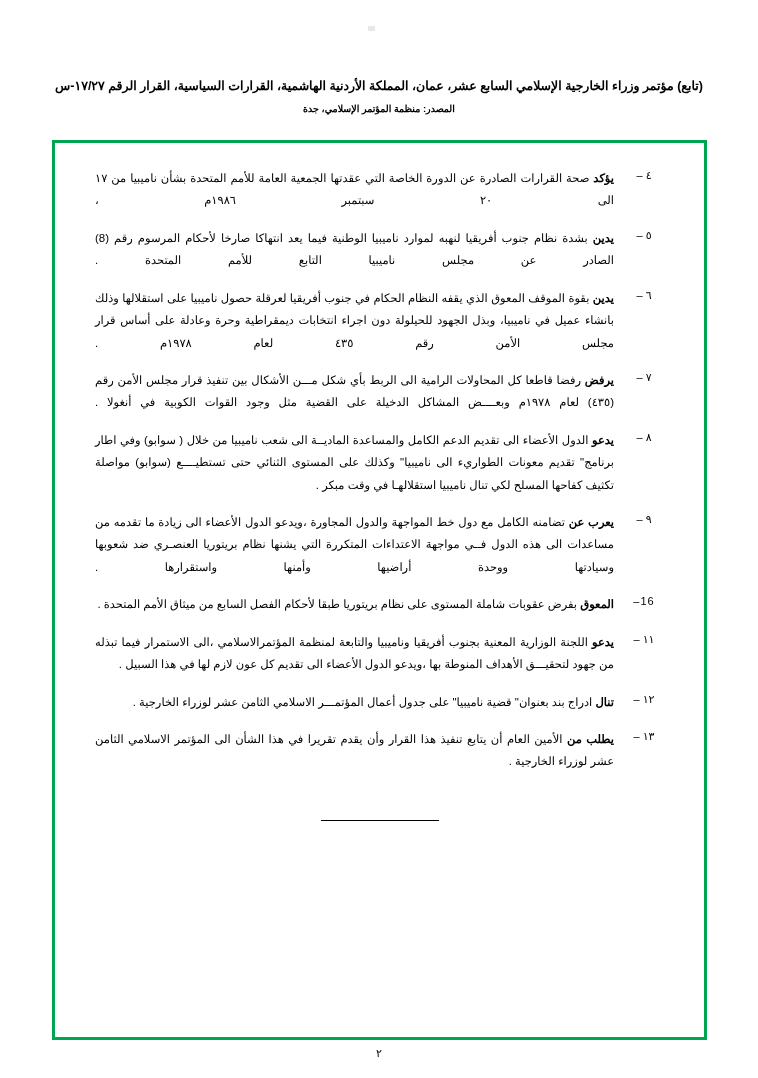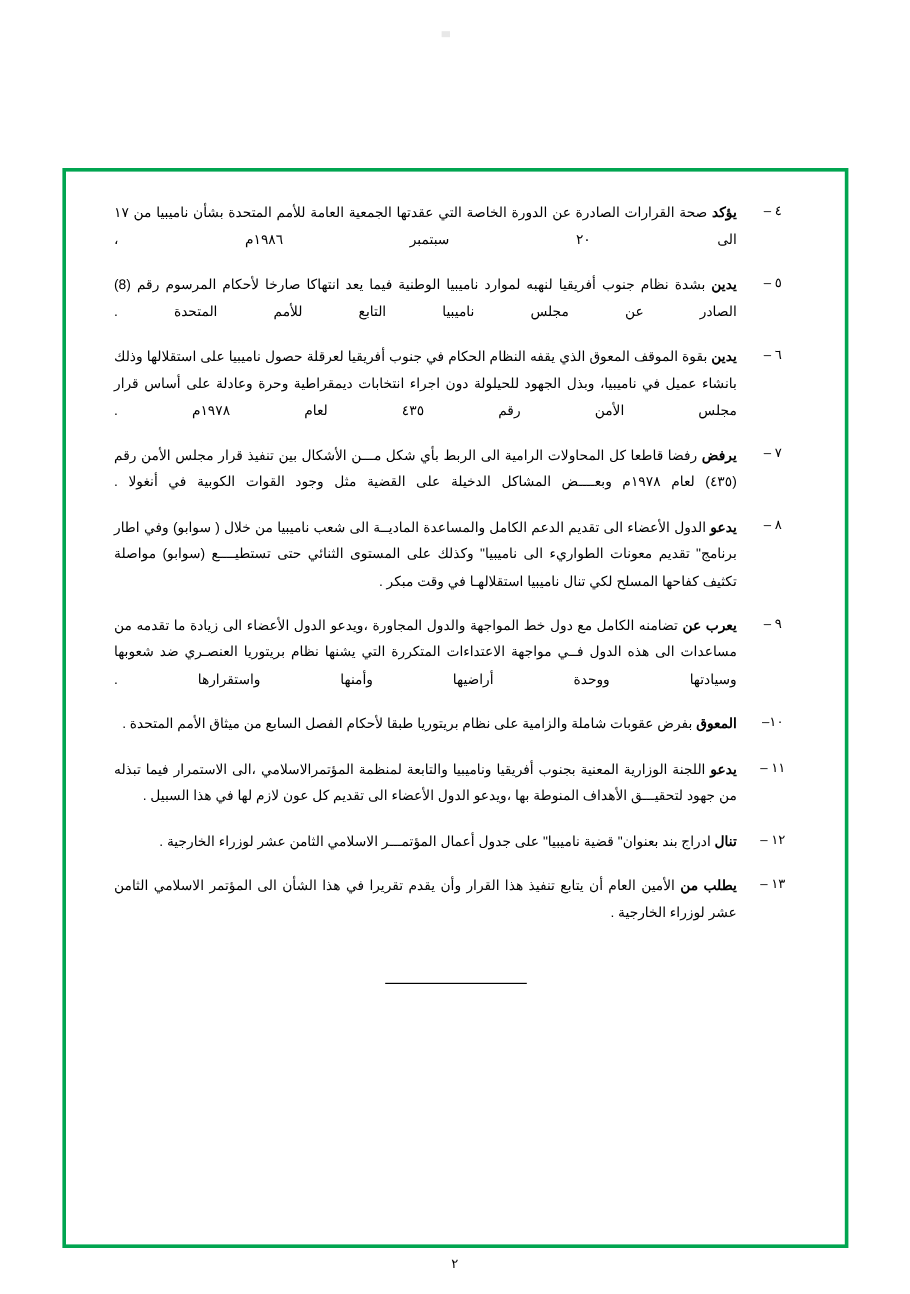--- a/index.html
+++ b/index.html
@@ -119,20 +119,24 @@
     background: #e8e8e8;
   }
 </style>
 </head>
 <body>
 
 <div class="page">
 
   <div class="top-mark"></div>
 
+  <div class="header">
+    <div class="header-title">(تابع) مؤتمر وزراء الخارجية الإسلامي السابع عشر، عمان، المملكة الأردنية الهاشمية، القرارات السياسية، القرار الرقم ١٧/٢٧-س</div>
+    <div class="header-source">المصدر:  منظمة المؤتمر الإسلامي، جدة</div>
+  </div>
 
   <div class="frame">
     <div class="frame-inner">
 
       <div class="clause">
         <div class="clause-num">٤ –</div>
         <div class="clause-body"><span class="lead">يؤكد</span><span> صحة القرارات الصادرة عن الدورة الخاصة التي عقدتها الجمعية العامة للأمم المتحدة بشأن ناميبيا من ١٧ الى ٢٠ سبتمبر ١٩٨٦م ،</span></div>
       </div>
 
       <div class="clause">
@@ -154,22 +158,22 @@
         <div class="clause-num">٨ –</div>
         <div class="clause-body last-right"><span class="lead">يدعو</span><span> الدول الأعضاء الى تقديم الدعم الكامل والمساعدة الماديــة الى شعب ناميبيا من خلال ( سوابو) وفي اطار برنامج" تقديم معونات الطواريء الى ناميبيا" وكذلك على المستوى الثنائي حتى تستطيــــع (سوابو) مواصلة تكثيف كفاحها المسلح لكي تنال ناميبيا استقلالهـا في وقت مبكر .</span></div>
       </div>
 
       <div class="clause">
         <div class="clause-num">٩ –</div>
         <div class="clause-body"><span class="lead">يعرب عن</span><span> تضامنه الكامل مع دول خط المواجهة والدول المجاورة ،ويدعو الدول الأعضاء الى زيادة ما تقدمه من مساعدات الى هذه الدول فــي مواجهة الاعتداءات المتكررة التي يشنها نظام بريتوريا العنصـري ضد شعوبها وسيادتها ووحدة أراضيها وأمنها واستقرارها .</span></div>
       </div>
 
       <div class="clause">
-        <div class="clause-num">١٠–</div>
-        <div class="clause-body last-right"><span class="lead">المعوق</span><span> بفرض عقوبات شاملة والزامية على نظام بريتوريا طبقا لأحكام الفصل السابع من ميثاق الأمم المتحدة .</span></div>
+        <div class="clause-num">16–</div>
+        <div class="clause-body last-right"><span class="lead">المعوق</span><span> بفرض عقوبات شاملة المستوى على نظام بريتوريا طبقا لأحكام الفصل السابع من ميثاق الأمم المتحدة .</span></div>
       </div>
 
       <div class="clause">
         <div class="clause-num">١١ –</div>
         <div class="clause-body last-right"><span class="lead">يدعو</span><span> اللجنة الوزارية المعنية بجنوب أفريقيا وناميبيا والتابعة لمنظمة المؤتمرالاسلامي ،الى الاستمرار فيما تبذله من جهود لتحقيـــق الأهداف المنوطة بها ،ويدعو الدول الأعضاء الى تقديم كل عون لازم لها في هذا السبيل .</span></div>
       </div>
 
       <div class="clause">
         <div class="clause-num">١٢ –</div>
         <div class="clause-body last-right"><span class="lead">تنال</span><span> ادراج بند بعنوان" قضية ناميبيا" على جدول أعمال المؤتمـــر الاسلامي الثامن عشر لوزراء الخارجية .</span></div>

